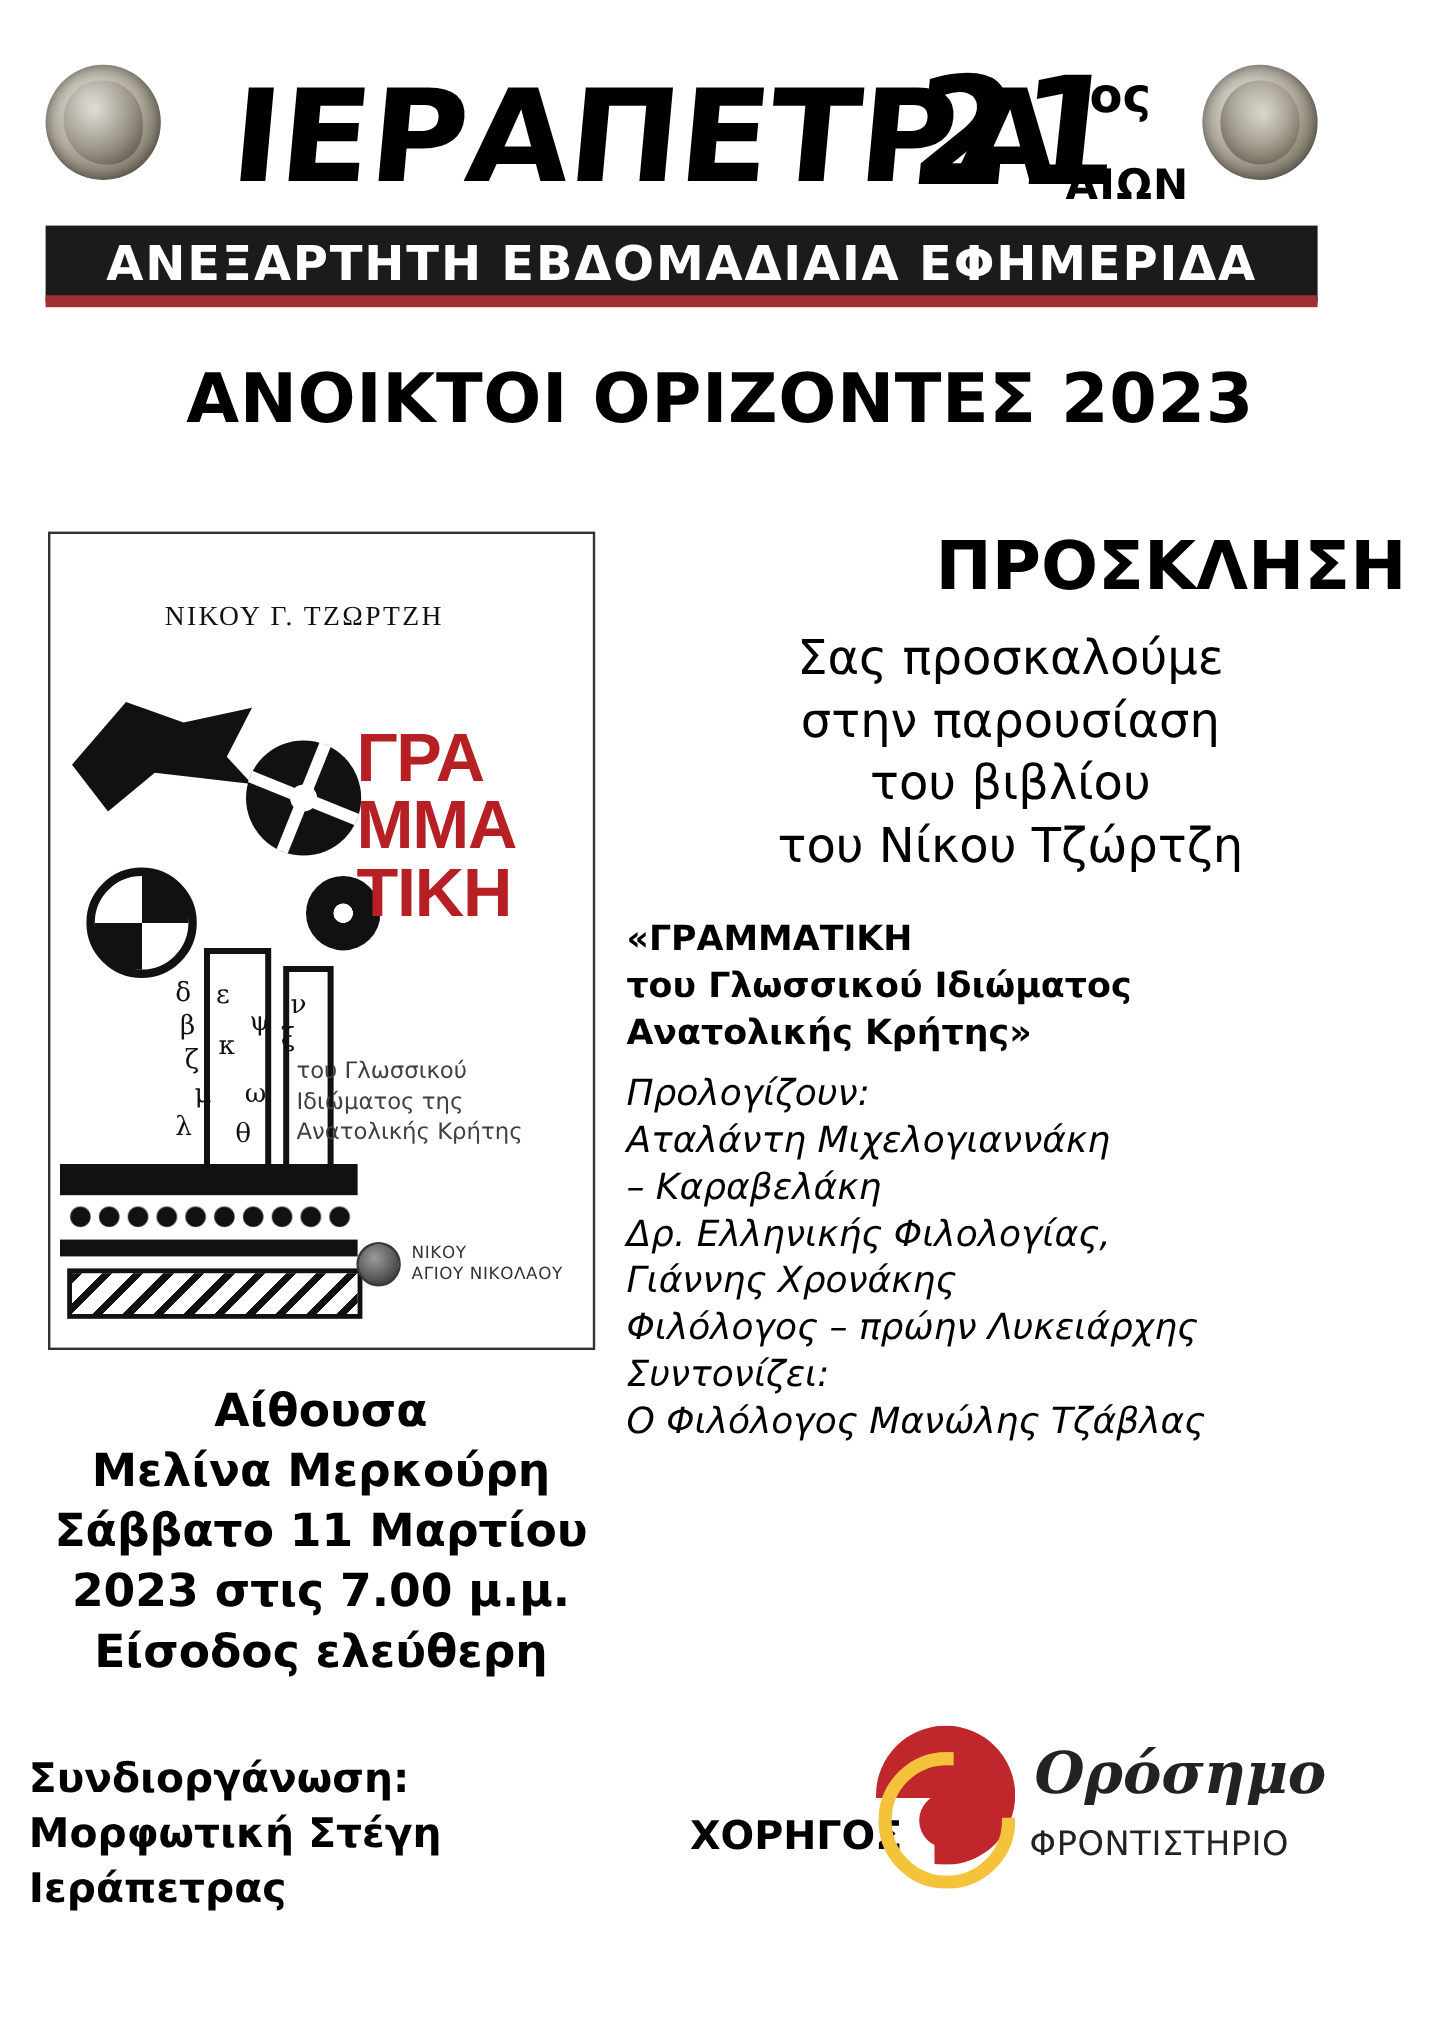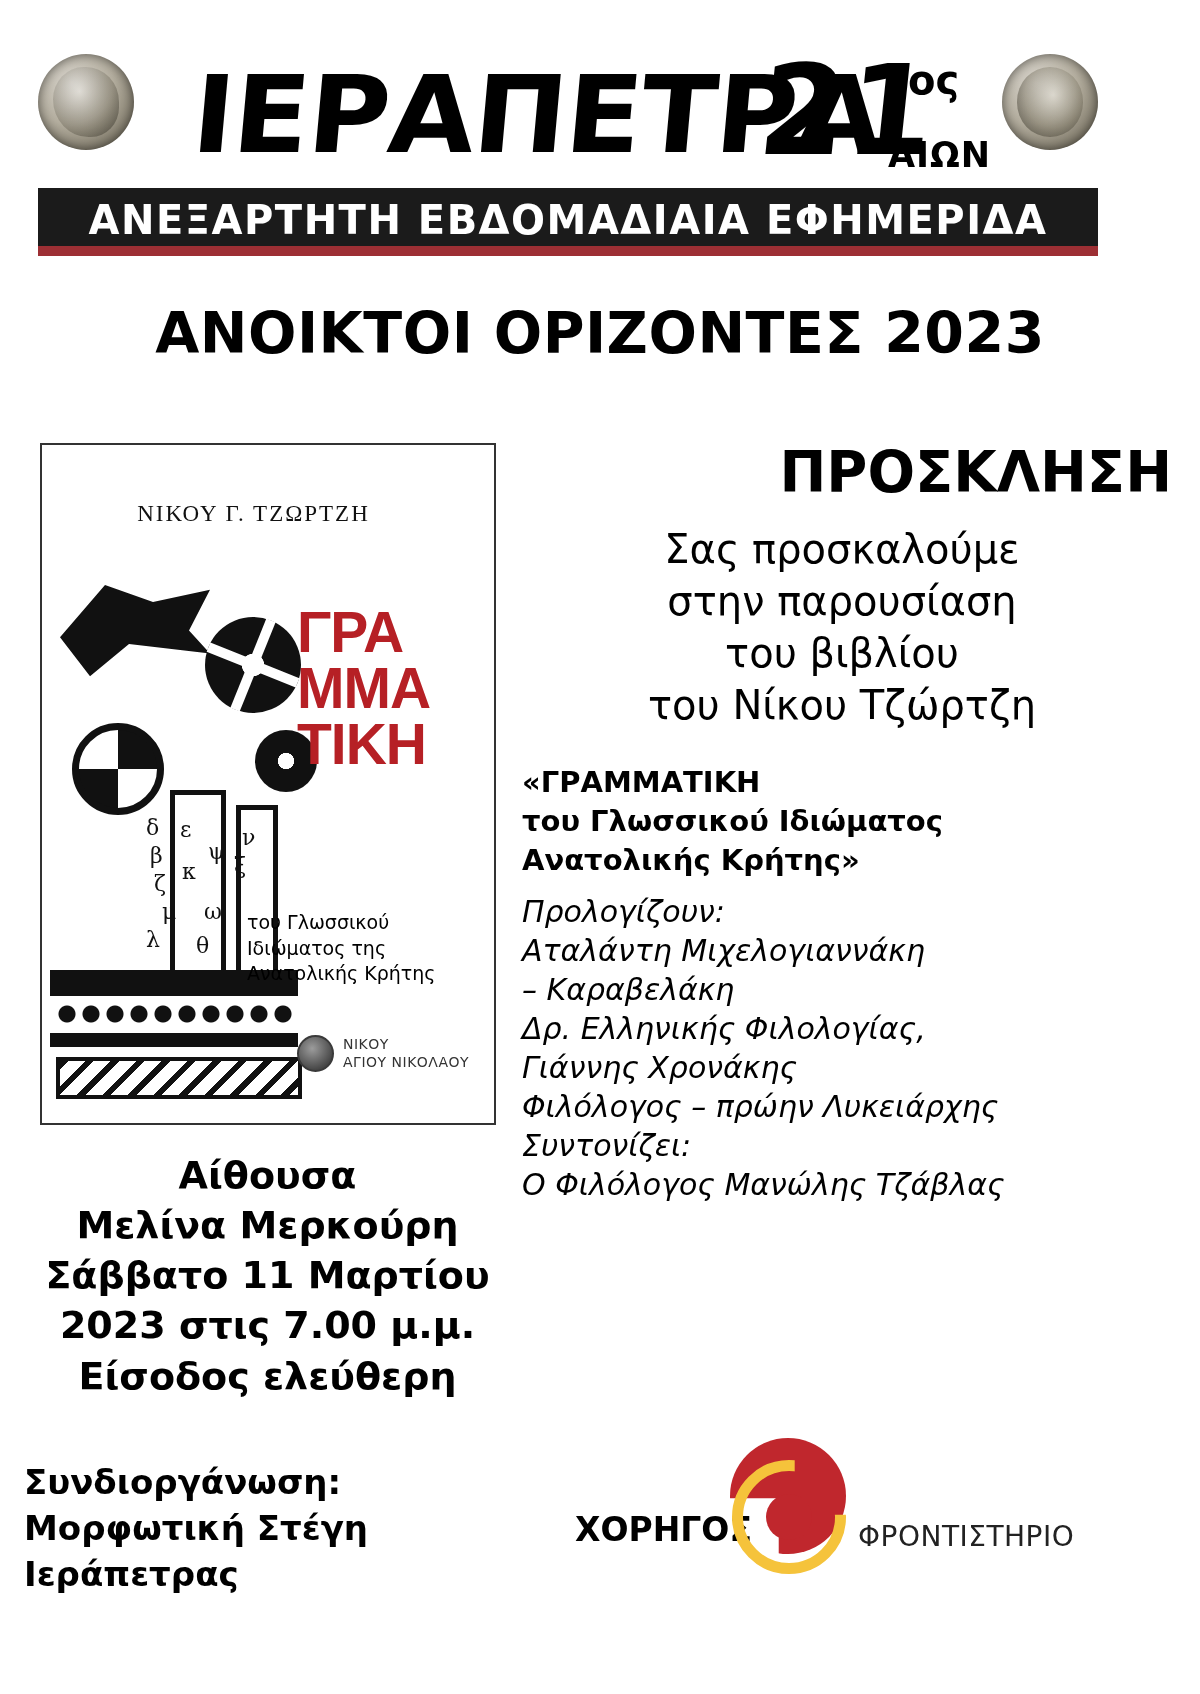--- a/index.html
+++ b/index.html
@@ -187,26 +187,26 @@
     font-family: Liberation Sans, sans-serif;
     font-weight: 700;
     font-size: 57px;
     line-height: 0.98;
     color: #b62025;
     letter-spacing: -1px;
   }
   .book-sub {
     position: absolute;
     left: 205px;
-    top: 465px;
+    top: 435px;
     width: 240px;
     font-family: "DejaVu Sans", sans-serif;
     font-size: 19px;
     line-height: 1.35;
-    color: #000000;
+    color: #404040;
   }
   .book-pub {
     position: absolute;
     left: 255px;
     top: 590px;
     width: 190px;
     display: flex;
     align-items: center;
     gap: 9px;
   }
@@ -584,15 +584,16 @@
     <div>Μορφωτική Στέγη Ιεράπετρας</div>
   </div>
 
   <div class="sponsor-label">ΧΟΡΗΓΟΣ</div>
 
   <div class="sponsor-logo">
     <div class="ring"></div>
     <div class="arc"></div>
     <div class="dot"></div>
   </div>
+  <div class="sponsor-name">Ορόσημο</div>
   <div class="sponsor-sub">ΦΡΟΝΤΙΣΤΗΡΙΟ</div>
 
 </div>
 
 </body></html>

